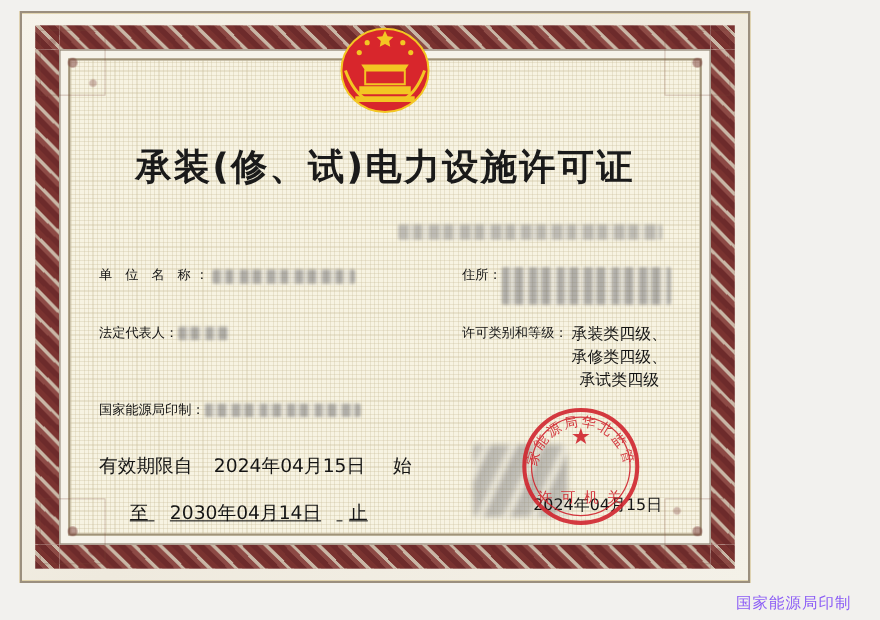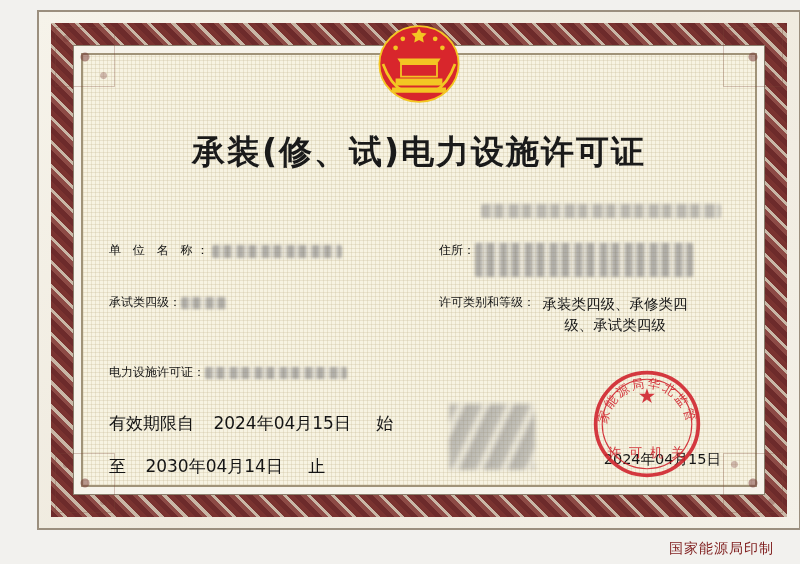--- a/index.html
+++ b/index.html
@@ -12,24 +12,23 @@
     background: #f2f1ee;
     font-family: "DejaVu Sans", "Liberation Sans", sans-serif;
     overflow: hidden;
   }
 
   
   .cert-wrap {
     position: absolute;
     left: 18px;
     top: 10px;
-    width: 764px;
+    width: 664px;
     height: 520px;
     background: #eab308;
-    margin-left: 19px;
   }
 
   
   .frame-outer {
     position: absolute;
     inset: 0;
     border: 2px solid #9b8f7e;
     background: linear-gradient(135deg,#f6f3ea 0%, #efeade 50%, #f4f1e8 100%);
   }
 
@@ -242,21 +241,21 @@
     height: 112px;
     z-index: 7;
     opacity: .88;
   }
 
   .footer {
     position: absolute;
     right: 26px;
     bottom: 6px;
     font-size: 14px;
-    color: #7f1d1d;
+    color: #8b5cf6;
     letter-spacing: 1px;
   }
 </style>
 </head>
 <body>
 
 <div class="cert-wrap">
 
   <div class="frame-outer"></div>
   <div class="frame-band"></div>
@@ -297,45 +296,45 @@
           <span class="redact" style="width:130px;height:13px;margin-top:3px;"></span>
         </div>
         <div class="col-right">
           <span class="label">住所：</span>
           <span class="redact tall2" style="width:218px;margin-top:1px;"></span>
         </div>
       </div>
 
       <div class="row" style="margin-top:22px;min-height:48px;">
         <div class="col-left">
-          <span class="label">承试类四级：</span>
+          <span class="label">法定代表人：</span>
           <span class="redact" style="width:46px;height:12px;margin-top:3px;"></span>
         </div>
         <div class="col-right">
           <span class="label" style="white-space:nowrap;">许可类别和等级：</span>
           <span class="value-text" style="width:160px;display:inline-block;">承装类四级、承修类四级、承试类四级</span>
         </div>
       </div>
 
       <div class="row" style="margin-top:22px;">
         <div class="col-left" style="width:420px;">
-          <span class="label">电力设施许可证：</span>
+          <span class="label">国家能源局印制：</span>
           <span class="redact" style="width:142px;height:12px;margin-top:3px;"></span>
         </div>
       </div>
 
     </div>
 
     <div class="validity">
       <div class="vrow">
         <span>有效期限自</span>
         <span class="vdate">2024年04月15日</span>
         <span class="vmark">始</span>
       </div>
-      <div class="vrow" style="">
+      <div class="vrow" style="padding-left:28px;text-decoration:underline;">
         <span>至</span>
         <span class="vdate">2030年04月14日</span>
         <span class="vmark">止</span>
       </div>
     </div>
 
     <div class="sign-blur"></div>
 
     <div class="issue-date">2024年04月15日</div>
 

